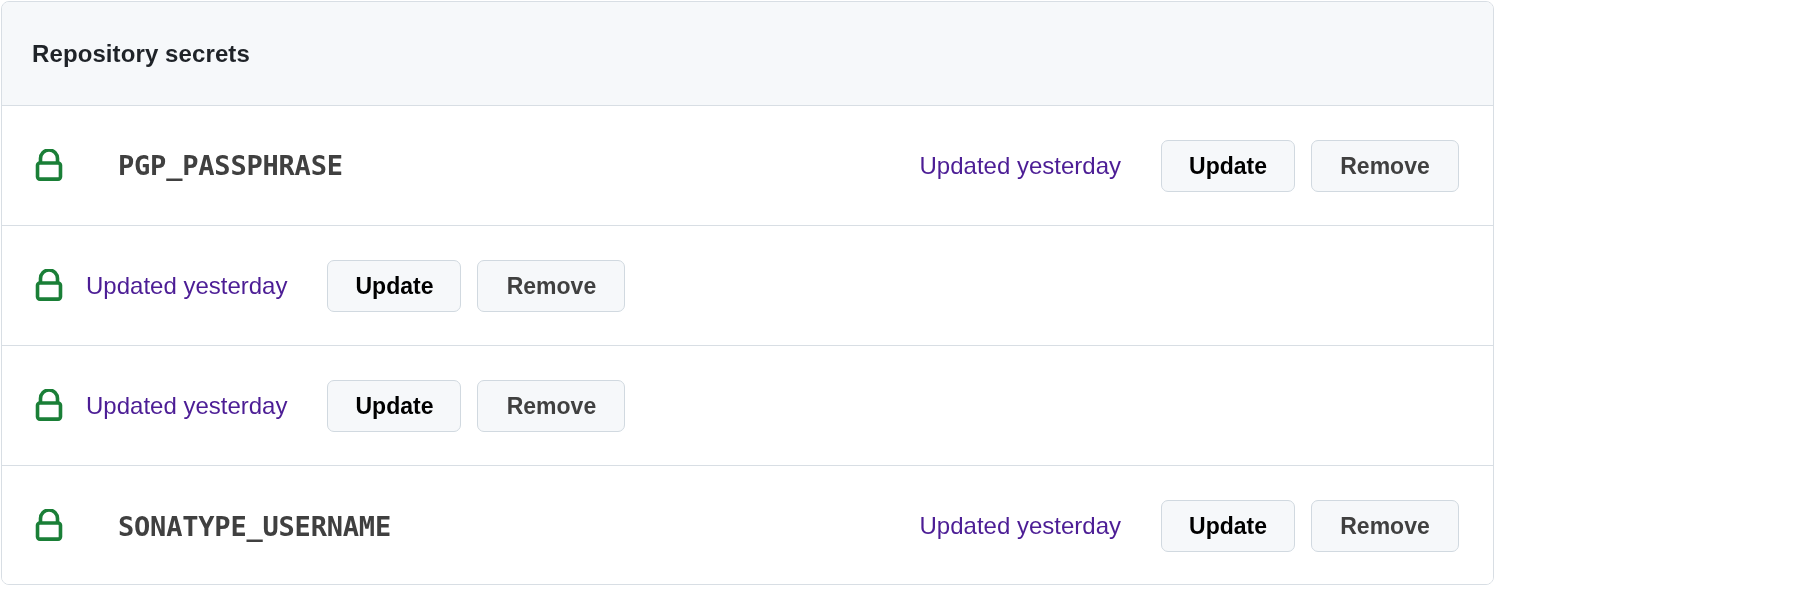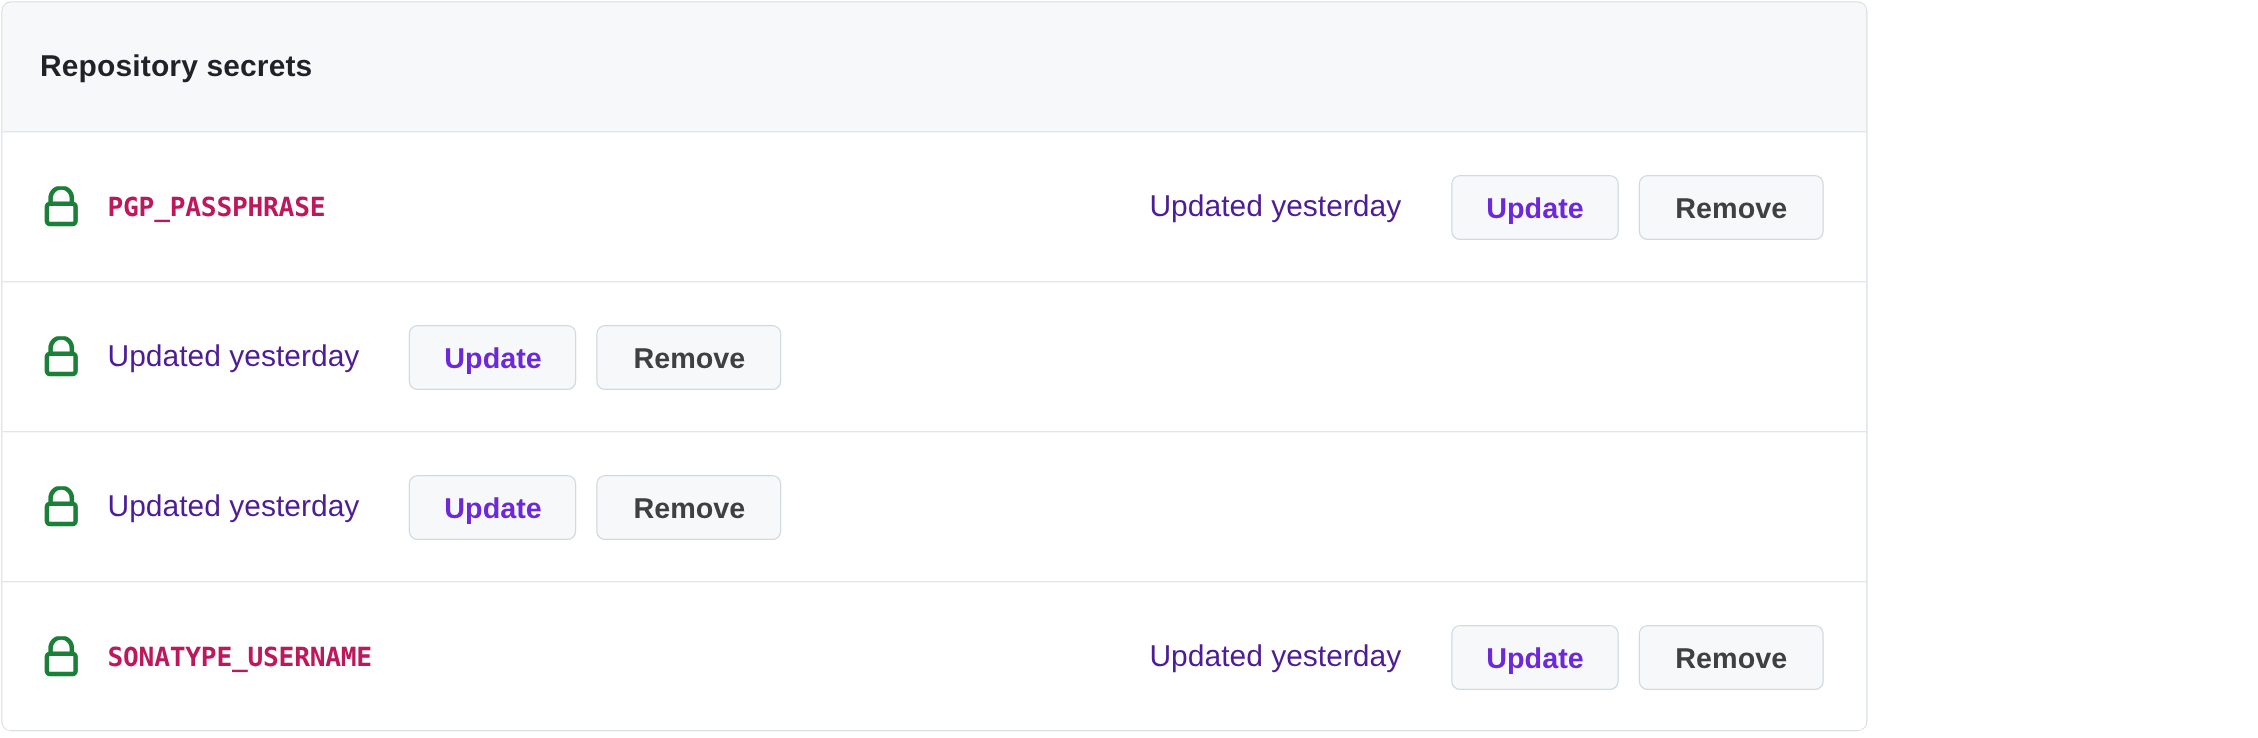--- a/index.html
+++ b/index.html
@@ -62,27 +62,28 @@
     flex: 0 0 auto;
     width: 34px;
     height: 34px;
     display: block;
     margin-right: 20px;
   }
 
   .secret-name {
     flex: 1 1 auto;
     font-family: "DejaVu Sans Mono", "Liberation Mono", monospace;
-    font-size: 21px;
+    font-size: 27px;
     font-weight: bold;
-    color: #be185d;
+    color: #404040;
     letter-spacing: -0.2px;
     white-space: nowrap;
     overflow: hidden;
     text-overflow: ellipsis;
+    margin-left: 32px;
   }
 
   .secret-updated {
     flex: 0 0 auto;
     font-size: 24px;
     color: #4c1d95;
     margin-right: 40px;
     white-space: nowrap;
   }
 
@@ -103,21 +104,21 @@
     background: #f6f8fa;
     font-family: "Liberation Sans", sans-serif;
     font-size: 23px;
     font-weight: bold;
     line-height: 50px;
     text-align: center;
     cursor: pointer;
     white-space: nowrap;
   }
   .btn-update {
-    color: #6d28d9;
+    color: #000000;
   }
   .btn-remove {
     color: #404040;
     min-width: 148px;
     text-align: center;
   }
 </style>
 </head>
 <body>
 

